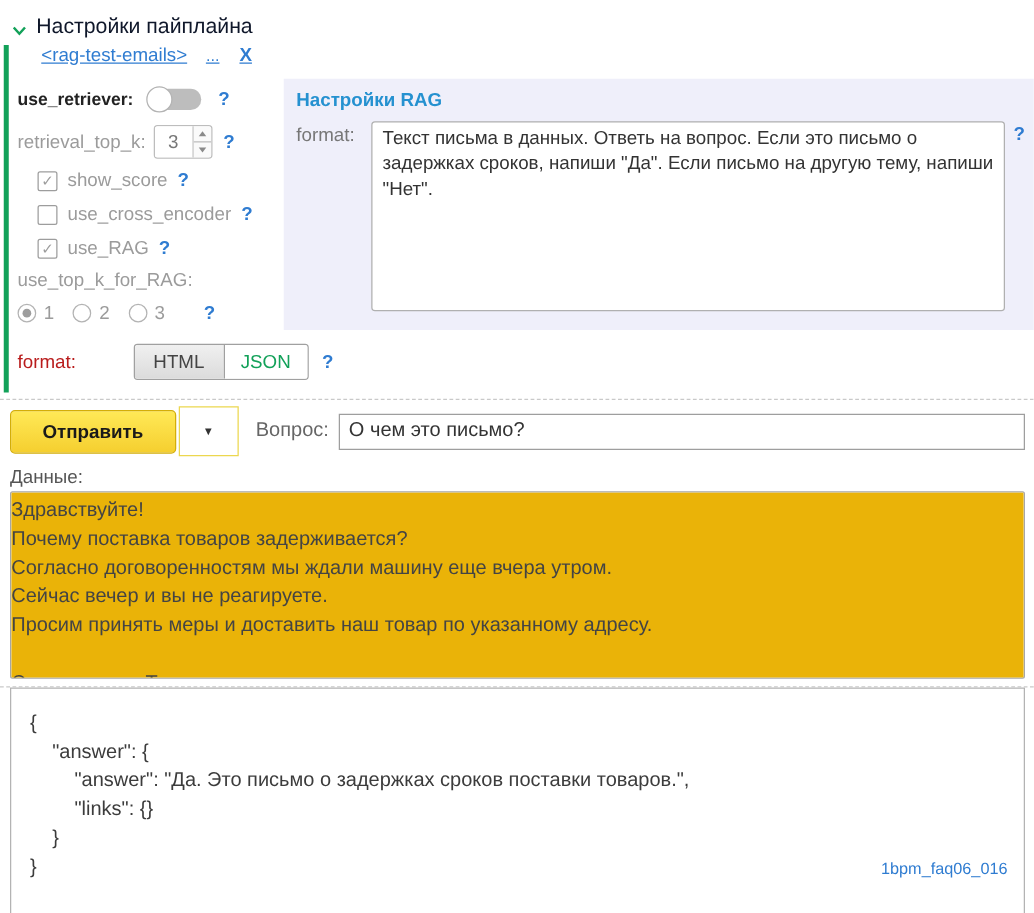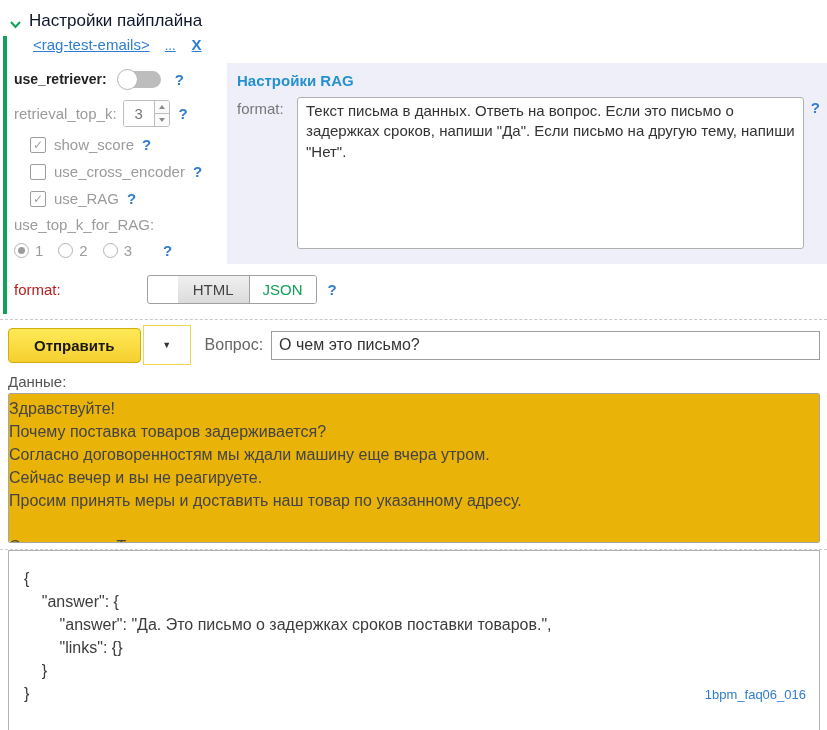--- a/index.html
+++ b/index.html
@@ -71,21 +71,21 @@
   .rag-title { color: #2591d0; font-weight: bold; font-size: 15px; }
   .prompt-row { display: flex; align-items: flex-start; margin-top: 8px; }
   .prompt-lbl { width: 60px; flex: none; color: #777; font-size: 15px; padding-top: 3px; }
   .prompt-area { flex: 1; height: 152px; border: 1px solid #b0b0b0; border-radius: 3px; background: #fff;
                  font-family: inherit; font-size: 15px; line-height: 1.36; color: #333; padding: 3px 8px; resize: none; outline: none; }
   .prompt-row .help { margin-left: 7px; padding-top: 2px; }
 
   
   .row-format { height: 34px; margin-top: 8px; }
   .lbl-dark { color: #b91c1c; font-size: 15px; }
-  .seg-group { display: inline-flex; margin-left: 86px; border: 1px solid #a0a0a0; border-radius: 3px; overflow: hidden; font-size: 15px; padding-left: 30px; }
+  .seg-group { display: inline-flex; margin-left: 46px; border: 1px solid #a0a0a0; border-radius: 3px; overflow: hidden; font-size: 15px; }
   .seg { padding: 5px 15px; cursor: pointer; }
   .seg-html { background: linear-gradient(#f0f0f0, #dbdbdb); color: #444; }
   .seg-json { background: #fff; color: #12a159; border-left: 1px solid #a0a0a0; padding: 5px 13px; }
   .row-format .help { margin-left: 11px; }
 
   .dashed { border: none; border-top: 1px dashed #c9c9c9; margin: 0; }
   .div1 { margin-top: 5px; }
   .div2 { margin-top: 6px; }
 
   

